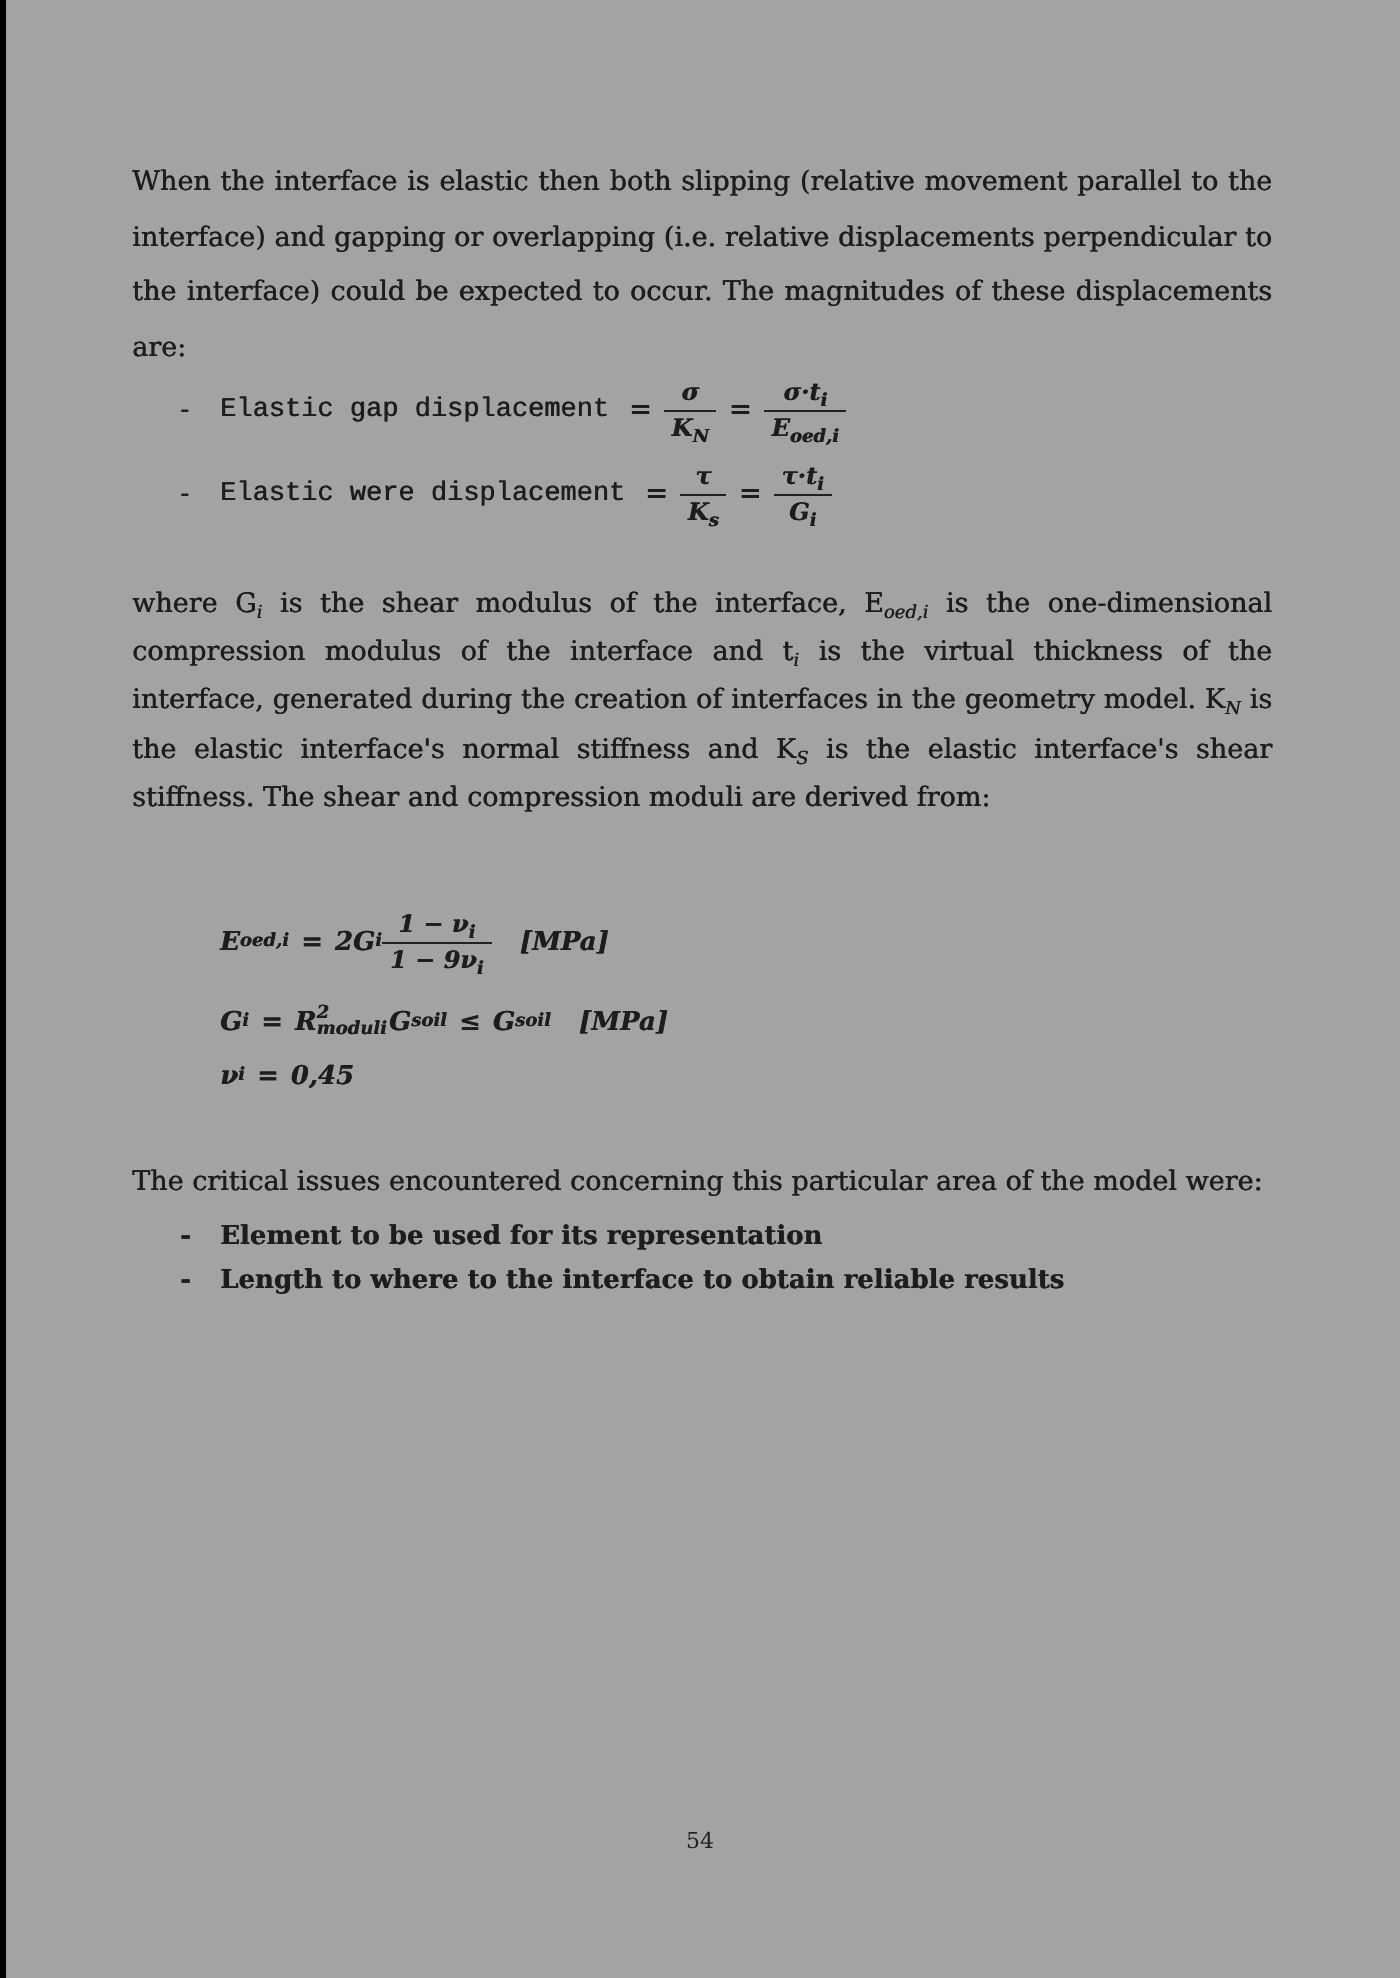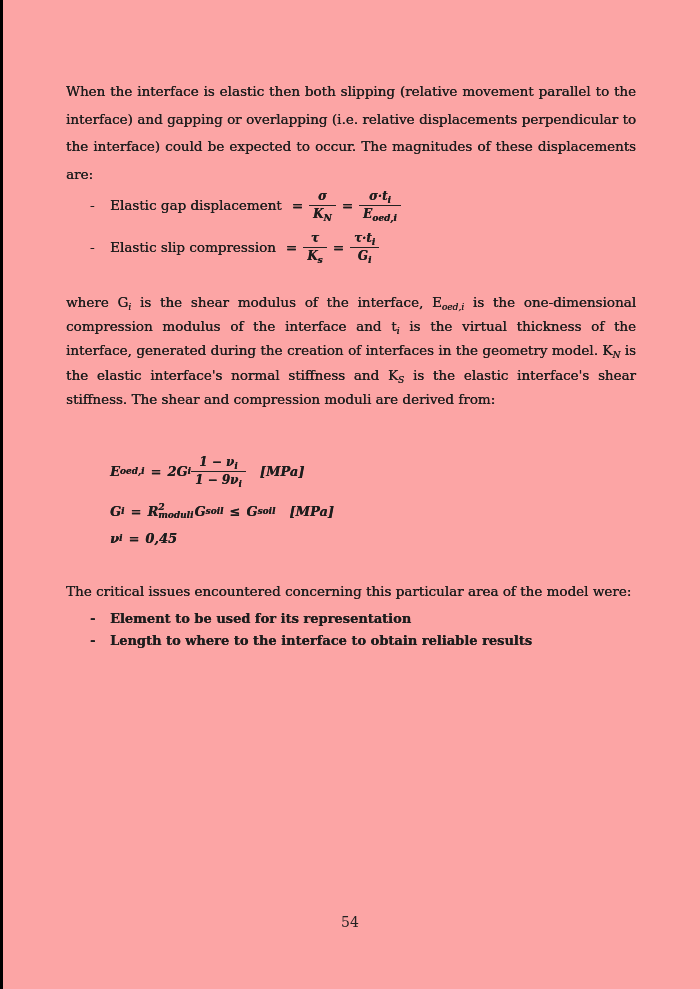--- a/index.html
+++ b/index.html
@@ -1,20 +1,20 @@
 <!DOCTYPE html>
 <html><head>
 <meta charset="utf-8">
 <style>
   html, body { margin: 0; padding: 0; background: #ffffff; }
   .page {
     position: relative;
     width: 700px;
     height: 989px;
-    background: #fca5a5;
+    background: #a3a3a3;
     font-family: "DejaVu Serif", "Liberation Serif", serif;
     color: #1d1d1d;
     overflow: hidden;
   }
   .left-edge {
     position: absolute;
     left: 0; top: 0;
     width: 3px; height: 100%;
     background: #000000;
   }
@@ -41,21 +41,21 @@
   
   .bf-block { position: absolute; left: 66px; top: 184px; width: 570px; }
   .bf-row {
     display: flex;
     align-items: center;
     height: 42px;
     font-size: 13.5px;
     text-shadow: 0.3px 0 0 currentColor;
   }
   .bf-dash { width: 20px; padding-left: 24px; }
-  .bf-label { margin-right: 4px; }
+  .bf-label { margin-right: 4px; font-family: Liberation Mono, monospace; }
   .eqsign { margin: 0 6px; font-weight: 700; }
   .frac {
     display: inline-block;
     vertical-align: middle;
     text-align: center;
     font-size: 12px;
     font-weight: 700;
     font-style: italic;
     line-height: 13px;
   }
@@ -98,21 +98,21 @@
     line-height: 22px;
     text-shadow: 0.2px 0 0 currentColor;
   }
   .issue-row .bf-dash { width: 20px; padding-left: 24px; }
 
   .page-number {
     position: absolute;
     left: 0; top: 914px;
     width: 700px;
     text-align: center;
-    font-size: 14px;
+    font-size: 11px;
     color: #222;
   }
 </style>
 </head>
 <body>
 
 <div class="page">
   <div class="left-edge"></div>
 
   <div class="para para1">When the interface is elastic then both slipping (relative movement parallel to the interface) and gapping or overlapping (i.e. relative displacements perpendicular to the interface) could be expected to occur. The magnitudes of these displacements are:</div>
@@ -127,21 +127,21 @@
         <span class="den"><span class="mi">K</span><sub>N</sub></span>
       </span>
       <span class="eqsign">=</span>
       <span class="frac">
         <span class="num"><span class="mi">σ·t</span><sub>i</sub></span>
         <span class="den"><span class="mi">E</span><sub>oed,i</sub></span>
       </span>
     </div>
     <div class="bf-row">
       <span class="bf-dash">-</span>
-      <span class="bf-label">Elastic slip compression</span>
+      <span class="bf-label">Elastic were displacement</span>
       <span class="eqsign">=</span>
       <span class="frac">
         <span class="num">τ</span>
         <span class="den"><span class="mi">K</span><sub>s</sub></span>
       </span>
       <span class="eqsign">=</span>
       <span class="frac">
         <span class="num"><span class="mi">τ·t</span><sub>i</sub></span>
         <span class="den"><span class="mi">G</span><sub>i</sub></span>
       </span>

